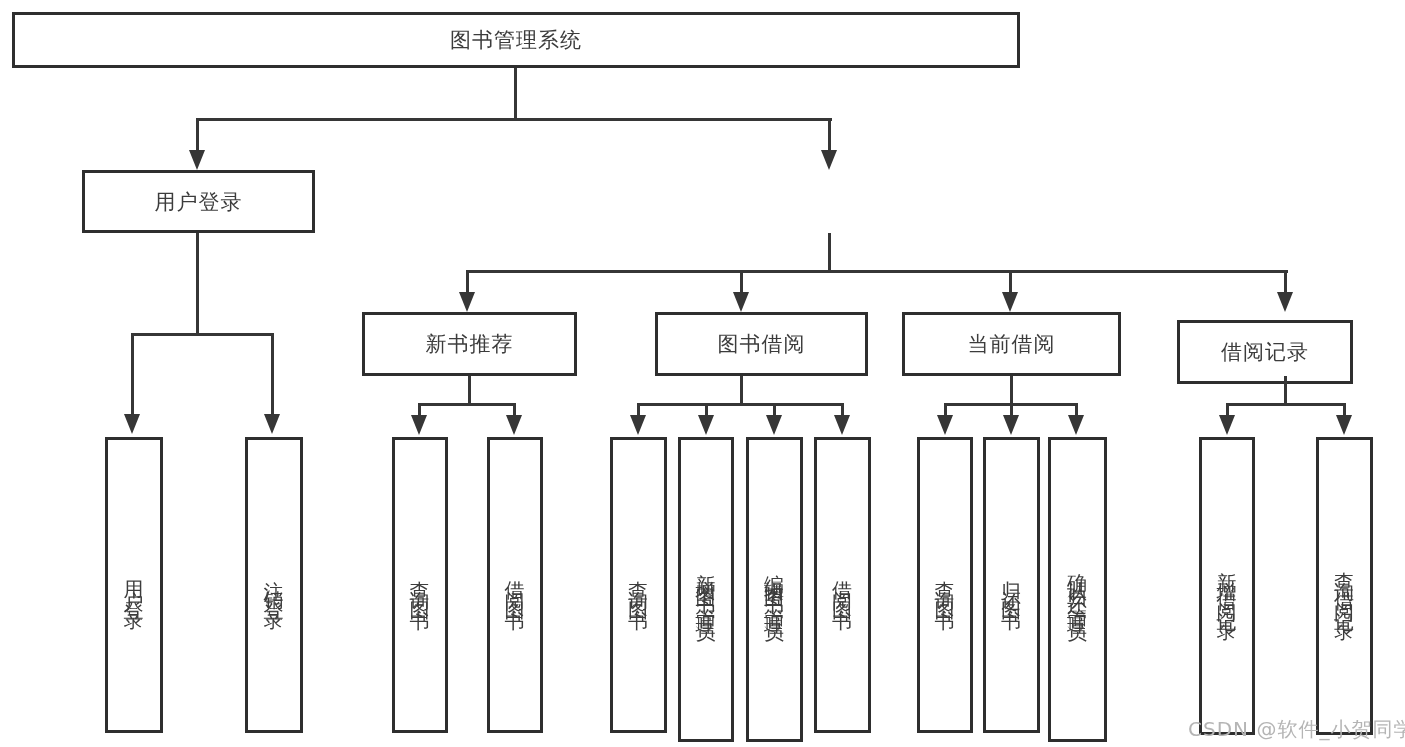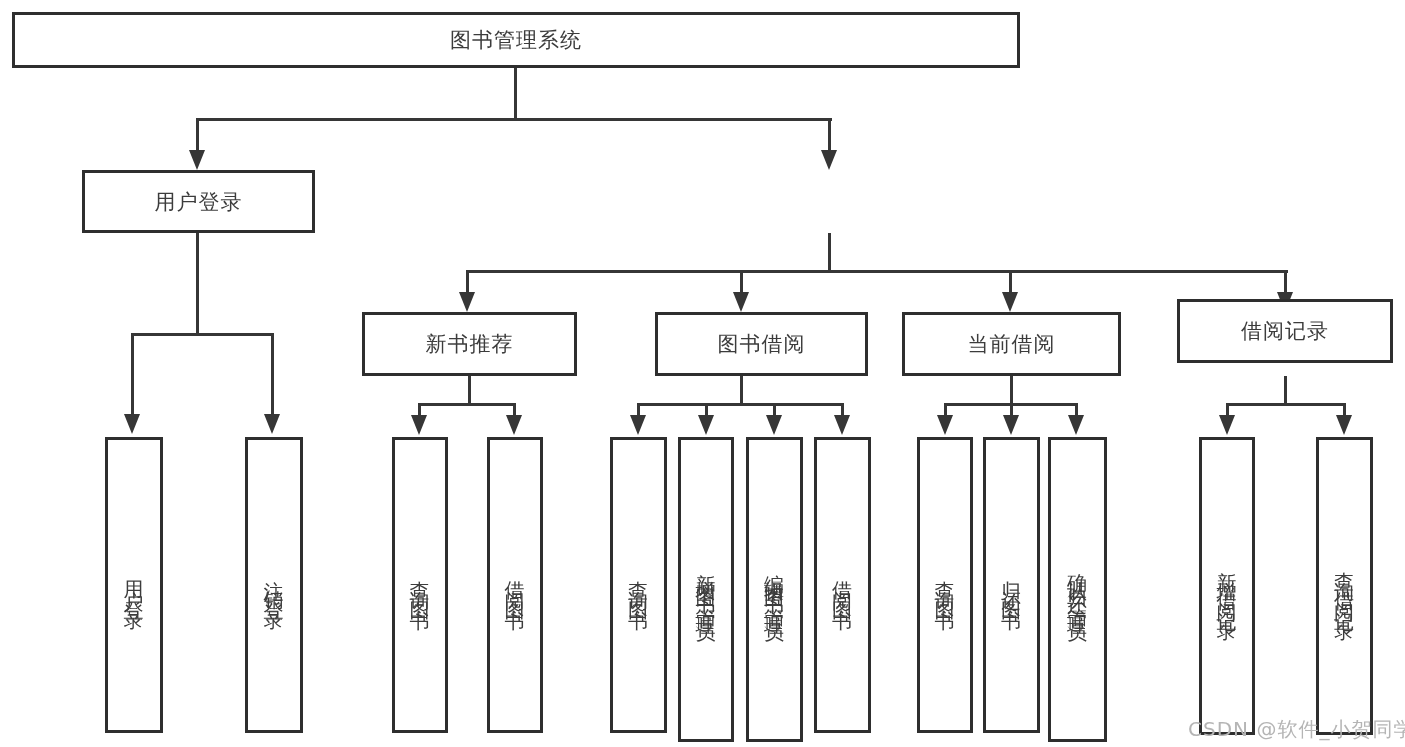--- a/index.html
+++ b/index.html
@@ -103,21 +103,21 @@
 
   <div class="box" style="left:362px;top:312px;width:215px;height:64px;">
     <span>新书推荐</span>
   </div>
   <div class="box" style="left:635px;top:312px;width:213px;height:64px;margin-left:20px;">
     <span>图书借阅</span>
   </div>
   <div class="box" style="left:902px;top:312px;width:219px;height:64px;">
     <span>当前借阅</span>
   </div>
-  <div class="box" style="left:1177px;top:299px;width:216px;height:64px;">
+  <div class="box" style="left:1177px;top:320px;width:176px;height:64px;">
     <span>借阅记录</span>
   </div>
 
   <div class="vline" style="left:468px;top:376px;height:30px;"></div>
   <div class="hline" style="left:418px;top:403px;width:98px;"></div>
   <div class="vline" style="left:418px;top:403px;height:13px;"></div>
   <div class="arrow" style="left:411px;top:415px;"></div>
   <div class="vline" style="left:513px;top:403px;height:13px;"></div>
   <div class="arrow" style="left:506px;top:415px;"></div>
 

